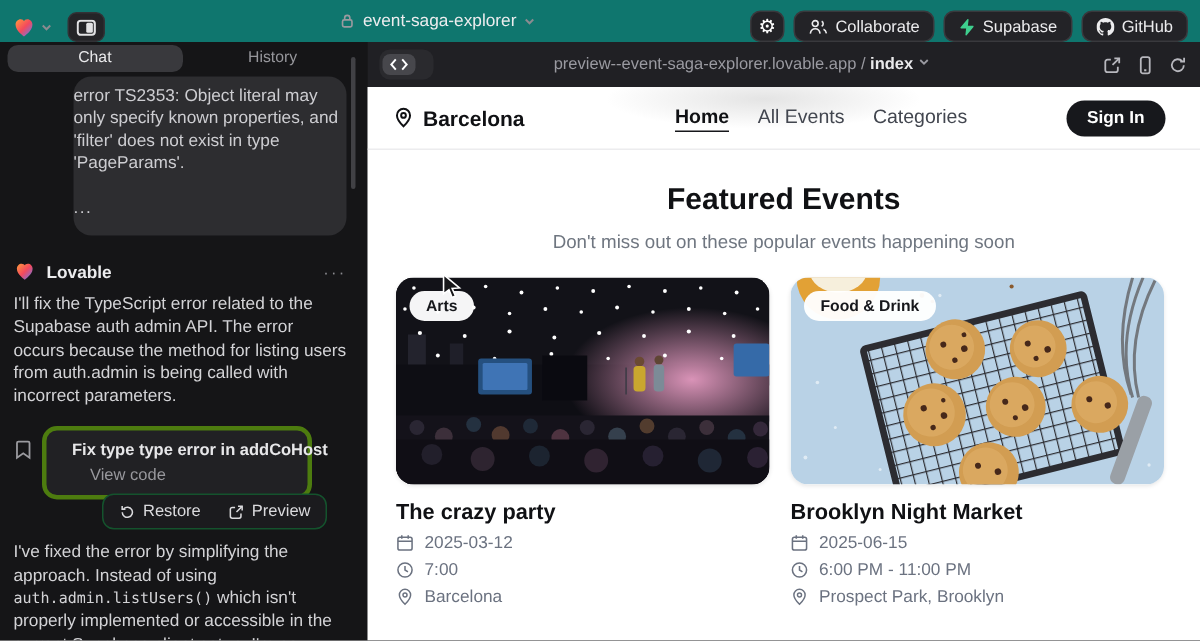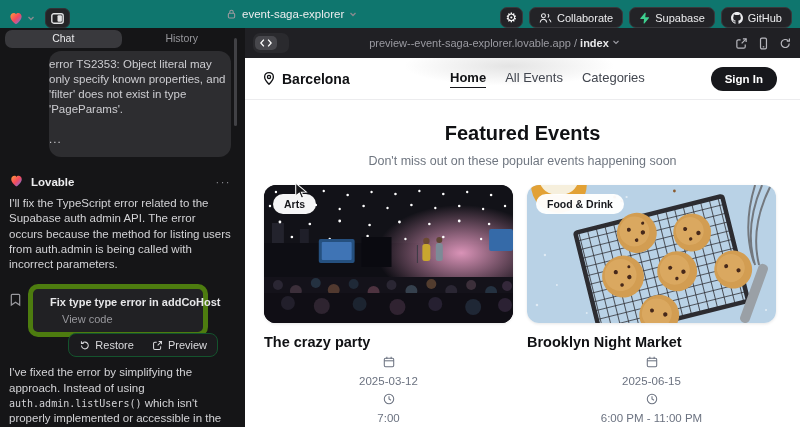--- a/index.html
+++ b/index.html
@@ -35,21 +35,21 @@
     color:#cdcdd1; font-size:11.5px; line-height:15px; }
   .bubble-more { margin-top:15px; letter-spacing:1px; }
   .asst-head { display:flex; align-items:flex-end; gap:7px; margin-top:17px; }
   .asst-name { font-size:11.5px; font-weight:700; color:#ececee; }
   .menu-dots { margin-left:auto; color:#8b8b90; font-size:11px; letter-spacing:1.5px; cursor:pointer; }
   .intro, .outro { margin-top:8px; font-size:11.5px; line-height:15.3px; color:#d3d3d6; }
   .outro { margin-top:8px; }
   .inline-code { font-family:"DejaVu Sans Mono",monospace; font-size:10px; }
   .code-row { display:flex; align-items:flex-start; gap:6px; margin-top:12px; }
   .bookmark { margin-top:9px; flex-shrink:0; }
-  .code-card { background:#212124; border:5px solid #4d7c0f; border-radius:10px; padding:7px 10px; width:180px; cursor:pointer; }
+  .code-card { background:#212124; border:3px solid #4d7c0f; border-radius:10px; padding:7px 10px; width:180px; cursor:pointer; }
   .cc-top { display:flex; align-items:center; gap:7px; }
   .cc-title { font-size:11px; font-weight:600; color:#e7e7e9; white-space:nowrap; }
   .cc-chevron { margin-left:auto; }
   .cc-action { font-size:11px; color:#98989d; margin-top:5px; margin-left:19px; }
   .actions { display:flex; justify-content:flex-end; margin-top:-4px; margin-right:13px; position:relative; z-index:2; }
   .actions-pill { display:flex; gap:2px; background:#1b1b1e; border:1px solid #14532d; border-radius:8px; padding:2px; }
   .action-btn { display:flex; align-items:center; gap:5px; padding:3px 8px; border-radius:6px; font-size:11px;
     color:#dadadd; font-weight:500; cursor:pointer; }
   .chat-scrollbar { position:absolute; right:8px; top:10px; width:3px; height:88px; background:#414145; border-radius:2px; }
 
@@ -81,21 +81,21 @@
   .hero h1 { font-size:20px; font-weight:700; color:#101114; margin-top:22px; }
   .hero p { font-size:12.5px; color:#6f7680; margin-top:9px; }
 
   .cards { display:flex; gap:14px; padding:17px 0 0 19px; }
   .card { width:249px; cursor:pointer; }
   .card-img { height:138px; border-radius:12px; overflow:hidden; position:relative; box-shadow:0 1px 3px rgba(0,0,0,.1); }
   .card-img svg { display:block; width:100%; height:100%; }
   .badge { position:absolute; top:9px; left:9px; background:rgba(255,255,255,.96); border-radius:999px;
     padding:4px 11px; font-size:10.5px; font-weight:700; color:#16171b; }
   .card-title { font-size:14.5px; font-weight:700; color:#101114; margin-top:11px; }
-  .meta { display:flex; align-items:center; gap:7px; font-size:11.5px; color:#6b7280; margin-top:6px;flex-direction:column; }
+  .meta { display:flex; align-items:center; gap:7px; font-size:11.5px; color:#6b7280; margin-top:6px; }
 
   .cursor { position:absolute; left:294px; top:182px; z-index:50; pointer-events:none; }
 </style>
 </head>
 <body>
 
 <div class="app">
 
   <header class="topbar">
     <div class="tb-left">

